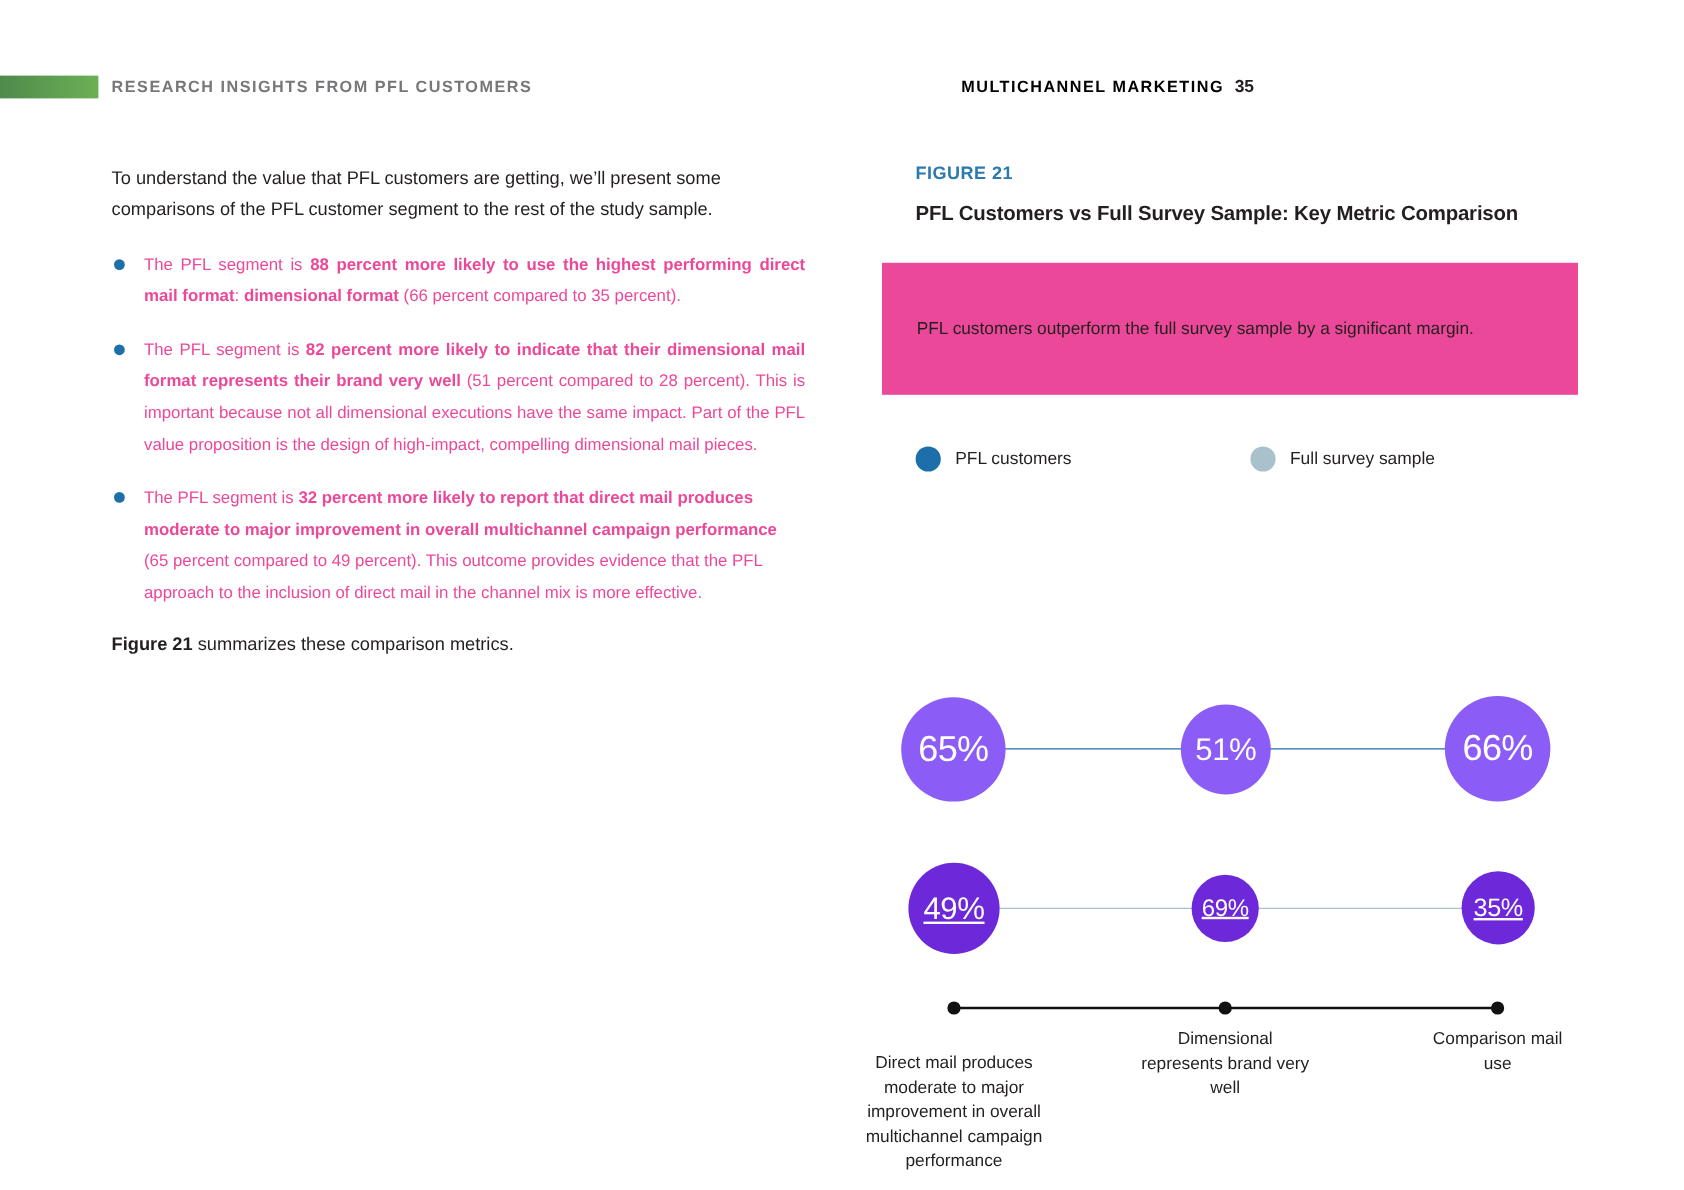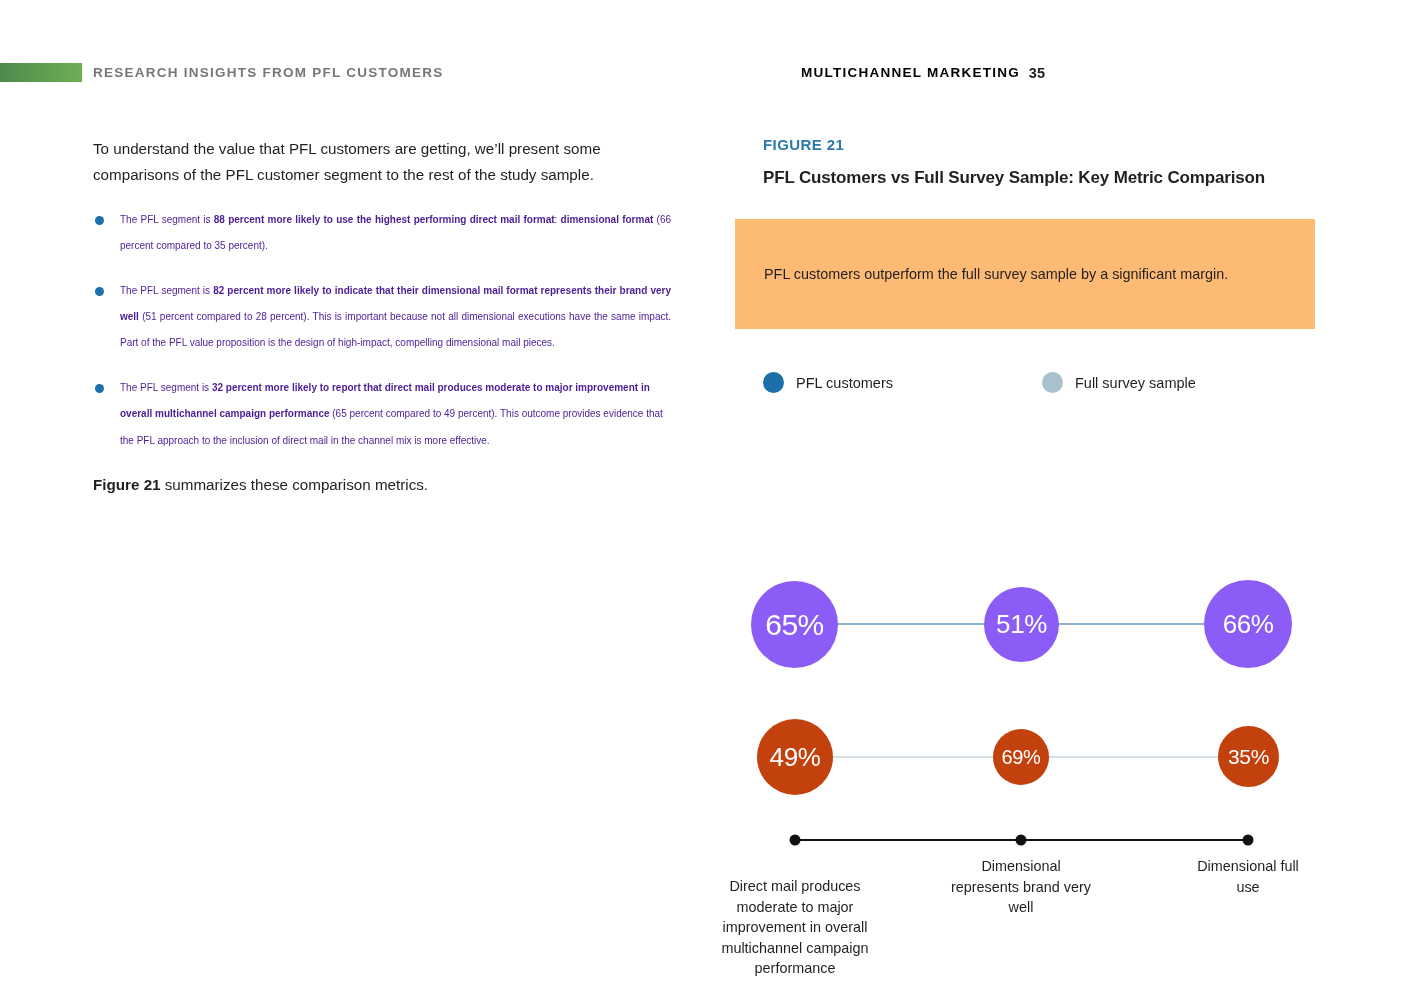--- a/index.html
+++ b/index.html
@@ -73,23 +73,23 @@
     font-size: 15.2px;
     line-height: 26.4px;
     color: #231f20;
     margin: 0 0 18px 0;
     text-align: left;
   }
   .bullet-list { margin: 0; padding: 0; list-style: none; }
   .bullet-item {
     position: relative;
     padding-left: 27px;
-    font-size: 10px;
+    font-size: 14px;
     line-height: 26.4px;
-    color: #4c1d95;
+    color: #ec4899;
     margin-bottom: 18px;
     text-align: justify;
   }
   .bullet-item.last-of-group { text-align: left; }
   .bullet-dot {
     position: absolute;
     left: 2px;
     top: 9px;
     width: 9px;
     height: 9px;
@@ -122,21 +122,21 @@
   .figure-title {
     font-size: 17px;
     font-weight: bold;
     color: #231f20;
     margin: 0 0 31px 28px;
     letter-spacing: -0.15px;
   }
   .callout-box {
     width: 580px;
     height: 110px;
-    background: #fdba74;
+    background: #ec4899;
     position: relative;
   }
   .callout-text {
     position: absolute;
     left: 29px;
     top: 0;
     right: 24px;
     height: 110px;
     display: flex;
     align-items: center;
@@ -183,21 +183,21 @@
   .bubble {
     position: absolute;
     border-radius: 50%;
     display: flex;
     align-items: center;
     justify-content: center;
     color: #ffffff;
     font-weight: normal;
   }
   .bubble.blue { background: #8b5cf6; }
-  .bubble.gray { background: #c2410c; }
+  .bubble.gray { background: #6d28d9; text-decoration: underline; }
 
   .axis-labels { position: absolute; left: 0; top: 0; width: 582px; }
   .axis-label {
     position: absolute;
     text-align: center;
     font-size: 14.4px;
     line-height: 20.5px;
     color: #231f20;
   }
 </style>
@@ -274,37 +274,37 @@
       <circle cx="513" cy="424" r="5.5" fill="#111111"></circle>
     </svg>
 
     <div class="bubble-wrap">
       <div class="bubble blue" style="left:16px; top:165px; width:87px; height:87px; font-size:30px; letter-spacing:-0.5px;">
         <span>65%</span>
       </div>
       <div class="bubble blue" style="left:249px; top:171px; width:75px; height:75px; font-size:26px; letter-spacing:-0.4px;">
         <span>51%</span>
       </div>
-      <div class="bubble blue" style="left:469px; top:164px; width:88px; height:88px; font-size:26px; letter-spacing:-0.5px;align-items:center;">
+      <div class="bubble blue" style="left:469px; top:164px; width:88px; height:88px; font-size:30px; letter-spacing:-0.5px;align-items:center;">
         <span>66%</span>
       </div>
     </div>
 
     <div class="bubble-wrap">
       <div class="bubble gray" style="left:22px; top:303px; width:76px; height:76px; font-size:26px; letter-spacing:-0.4px;">
         <span>49%</span>
       </div>
       <div class="bubble gray" style="left:258px; top:313px; width:56px; height:56px; font-size:20px; letter-spacing:-0.3px;">
         <span>69%</span>
       </div>
       <div class="bubble gray" style="left:483px; top:310px; width:61px; height:61px; font-size:21px; letter-spacing:-0.35px;">
         <span>35%</span>
       </div>
     </div>
 
     <div class="axis-labels">
       <div class="axis-label" style="left:-25px; top:460px; width:170px;">Direct mail produces moderate to major improvement in overall multichannel campaign performance</div>
       <div class="axis-label" style="left:215px; top:440px; width:142px;">Dimensional represents brand very well</div>
-      <div class="axis-label" style="left:449px; top:440px; width:128px;">Dimensional full use</div>
+      <div class="axis-label" style="left:449px; top:440px; width:128px;">Comparison mail use</div>
     </div>
 
   </div>
 </div>
 
 </body></html>

